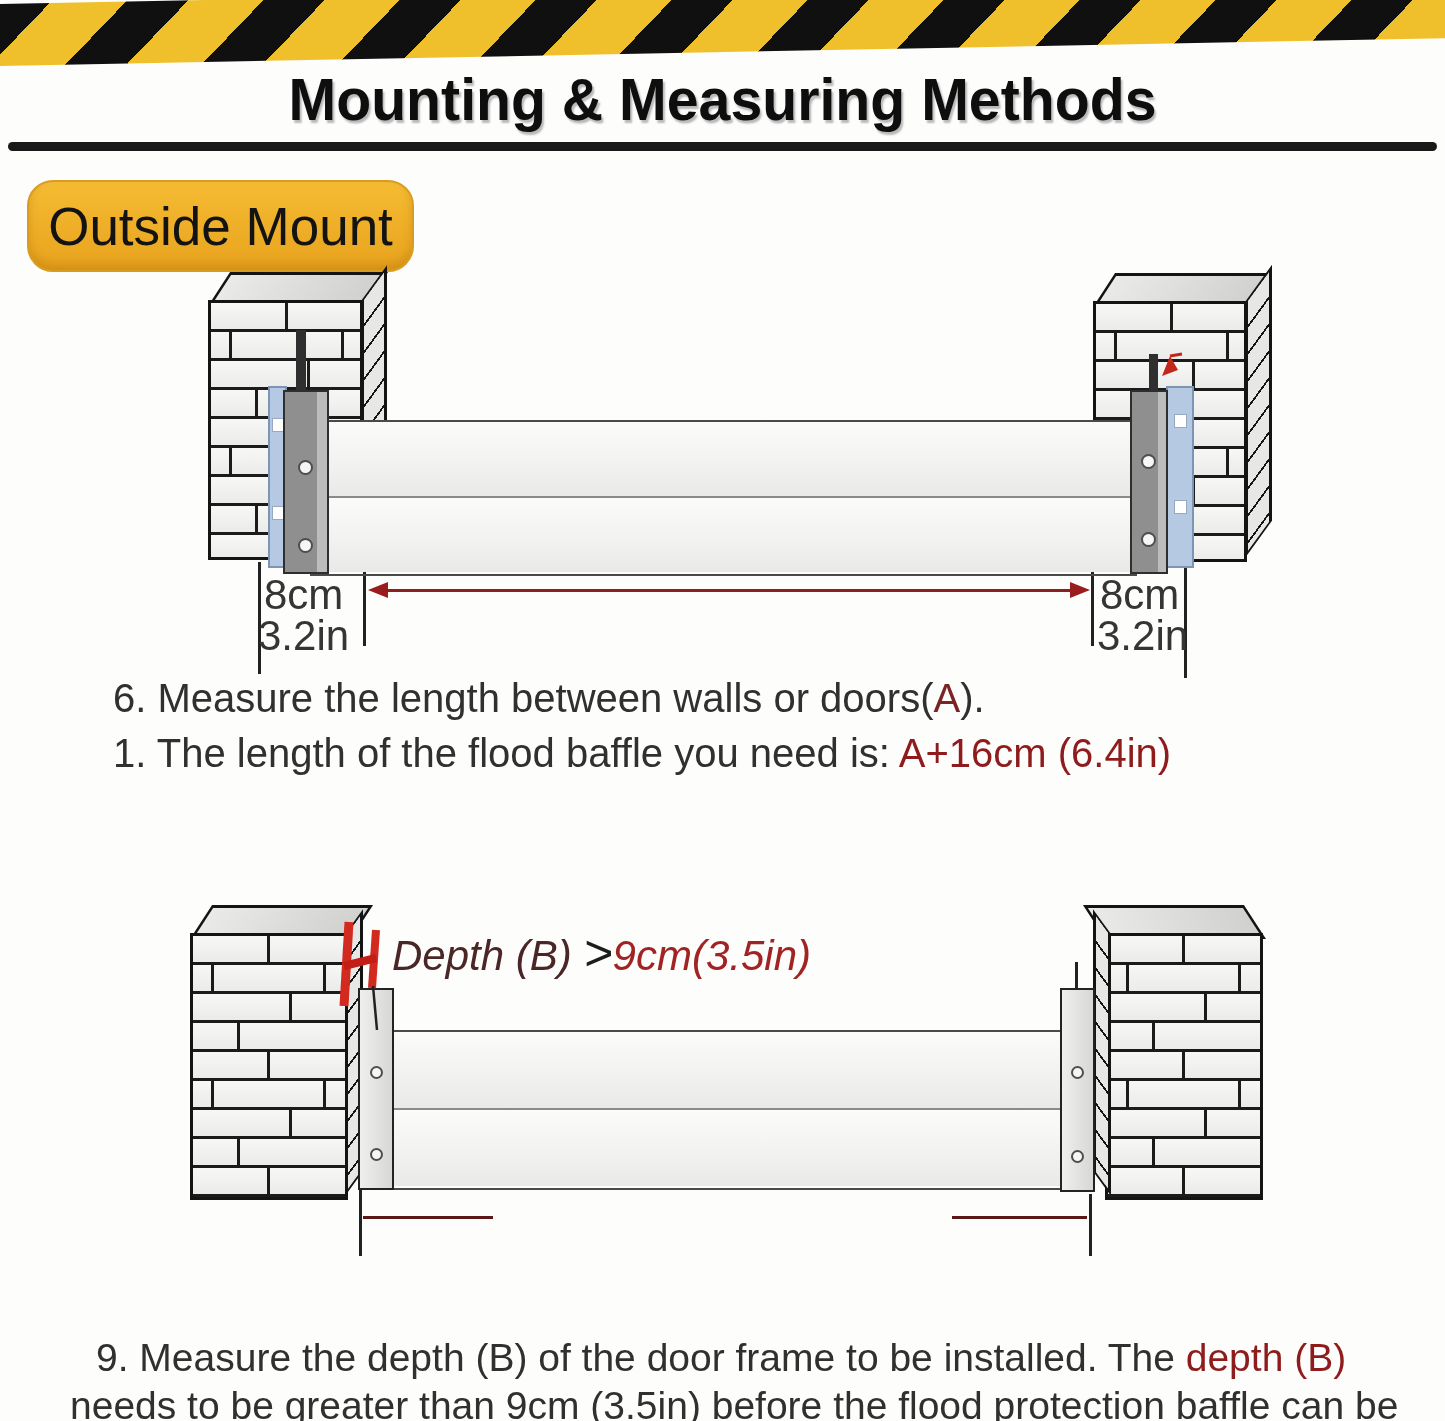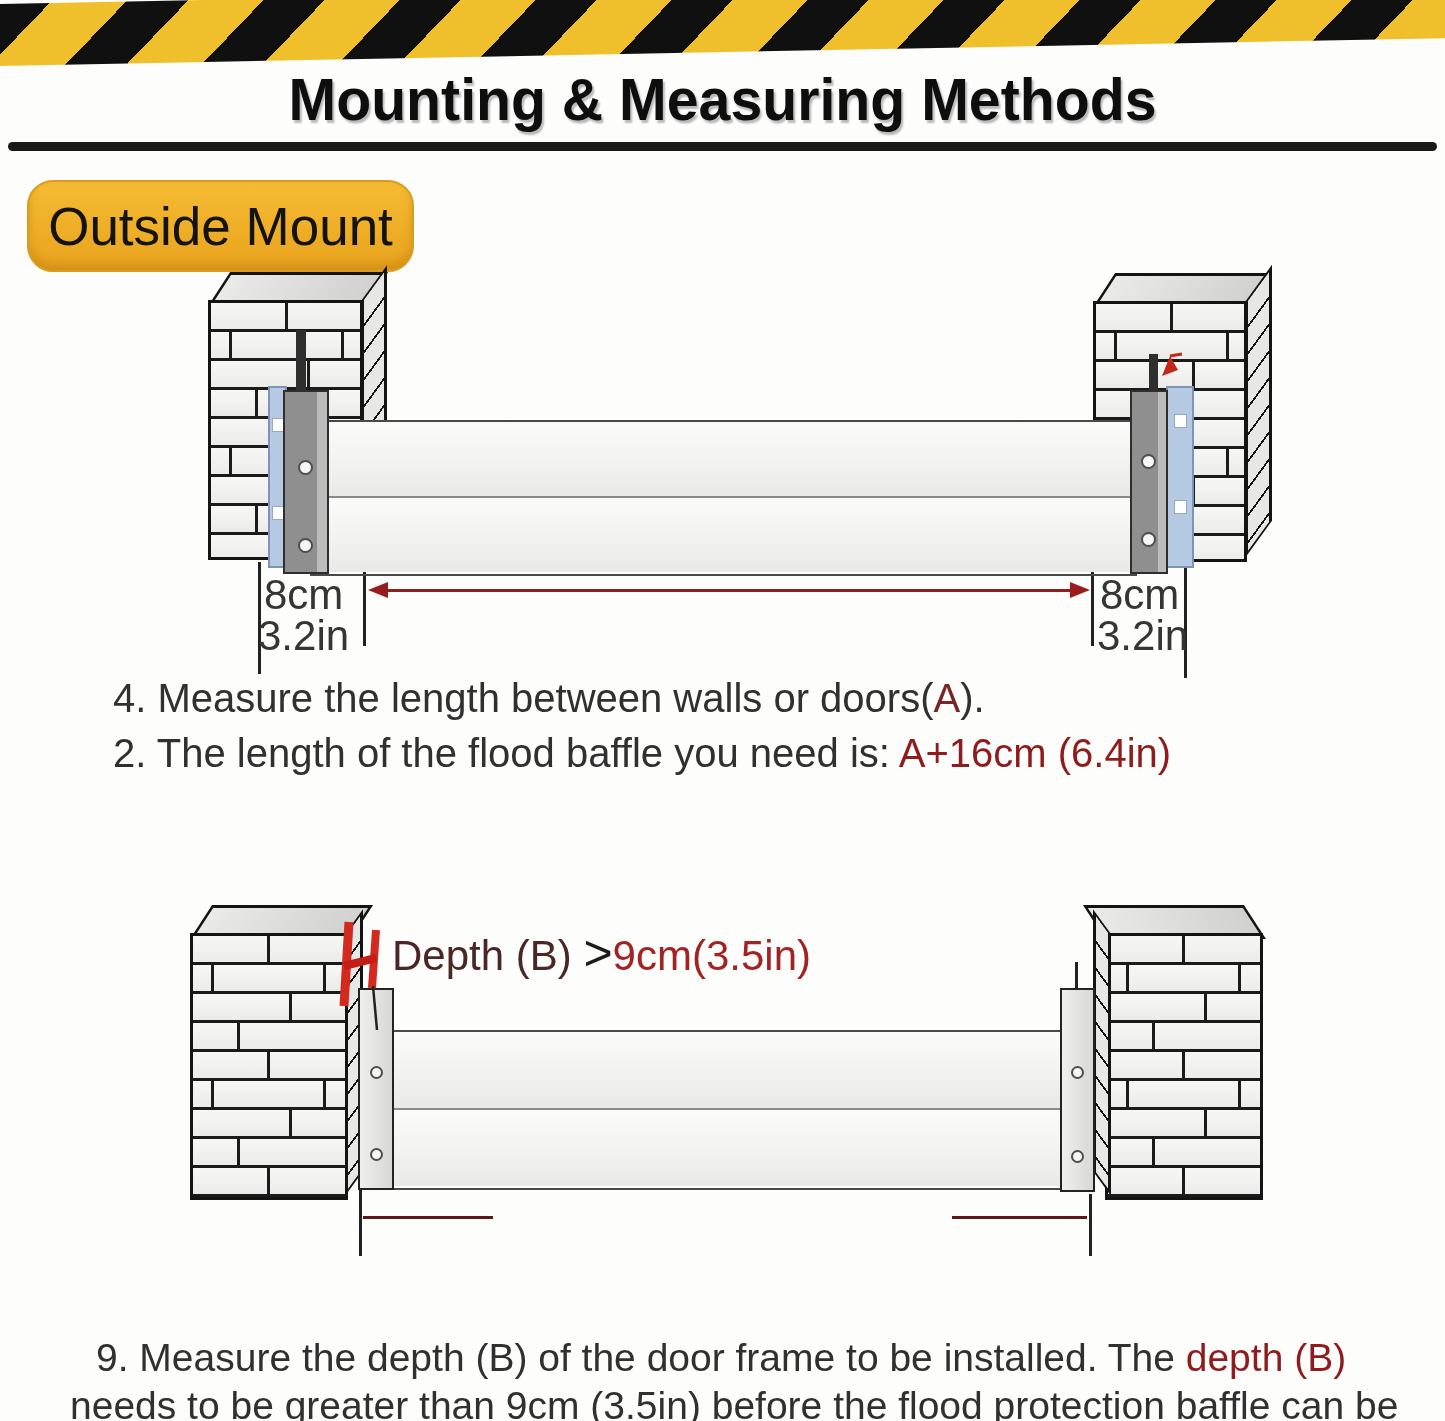--- a/index.html
+++ b/index.html
@@ -60,21 +60,21 @@
   .arrow-head{position:absolute;top:0;width:0;height:0;border-top:8px solid transparent;border-bottom:8px solid transparent;}
   .arrow-head.l{left:0;border-right:20px solid #9a1c1c;}
   .arrow-head.r{right:0;border-left:20px solid #9a1c1c;}
   .dim-text{font-size:42px;color:#353535;white-space:nowrap;}
   .span-label{white-space:nowrap;font-size:41px;color:#2c2c2c;}
   .red-A{color:#d41f1f;font-weight:700;font-size:50px;}
   .maroon-A{color:#7a2424;}
   .step{font-size:40px;color:#303030;white-space:nowrap;margin:0;}
   .step .em{color:#8e1c1c;}
   .wrap-step{white-space:normal;width:1372px;line-height:48px;text-indent:26px;}
-  .depth-label{white-space:nowrap;font-size:42px;}
+  .depth-label{white-space:nowrap;font-size:42px;font-style:italic;}
   .depth-name{color:#4a2626;}
   .depth-gt{color:#1c1c1c;font-size:50px;}
   .depth-val{color:#a12323;}
   .inside-span{font-size:44px;color:#222;white-space:nowrap;}
 </style>
 </head>
 <body>
 
 <div class="stage">
 
@@ -190,22 +190,22 @@
   <div class="abs" style="left:368px;top:582px;width:722px;height:16px;">
     <span class="arrow-head l"></span>
     <span class="arrow-line"></span>
     <span class="arrow-head r"></span>
   </div>
   <div class="abs dim-text" style="left:264px;top:571px;">8cm</div>
   <div class="abs dim-text" style="left:258px;top:612px;">3.2in</div>
   <div class="abs dim-text" style="left:1100px;top:571px;">8cm</div>
   <div class="abs dim-text" style="left:1097px;top:612px;">3.2in</div>
 
-  <p class="abs step" style="left:113px;top:676px;"><span>4. Measure the length between walls or doors(</span><span class="maroon-A">A</span><span>).</span></p>
-  <p class="abs step" style="left:113px;top:731px;"><span>2. The length of the flood baffle you need is: </span><span class="em">A+16cm (6.4in)</span></p>
+  <p class="abs step" style="left:113px;top:676px;"><span>6. Measure the length between walls or doors(</span><span class="maroon-A">A</span><span>).</span></p>
+  <p class="abs step" style="left:113px;top:731px;"><span>1. The length of the flood baffle you need is: </span><span class="em">A+16cm (6.4in)</span></p>
 
 
   <div class="abs pillar-top lean-r" style="left:190px;top:905px;width:155px;height:28px;"></div>
   <div class="abs pillar-front brickface" style="left:190px;top:933px;width:152px;height:261px;">
       <div class="brick-row" style="height: 26px;">
         <i class="mortar-v" style="left: 74px;"></i>
       </div>
       <div class="brick-row" style="height: 26px;">
         <i class="mortar-v" style="left: 18px;"></i>
         <i class="mortar-v" style="left: 130px;"></i>

